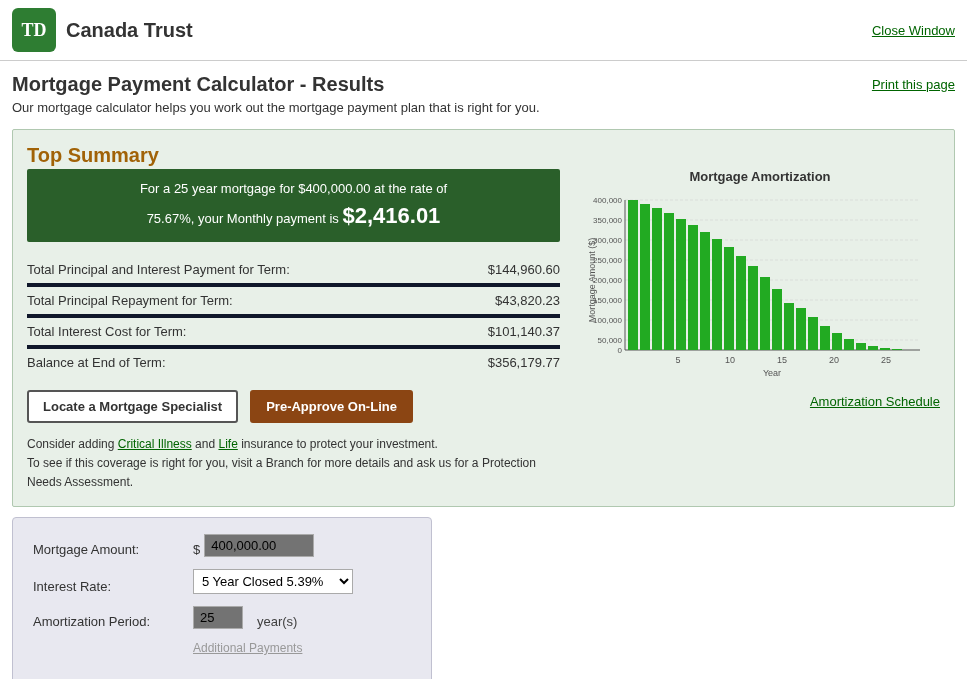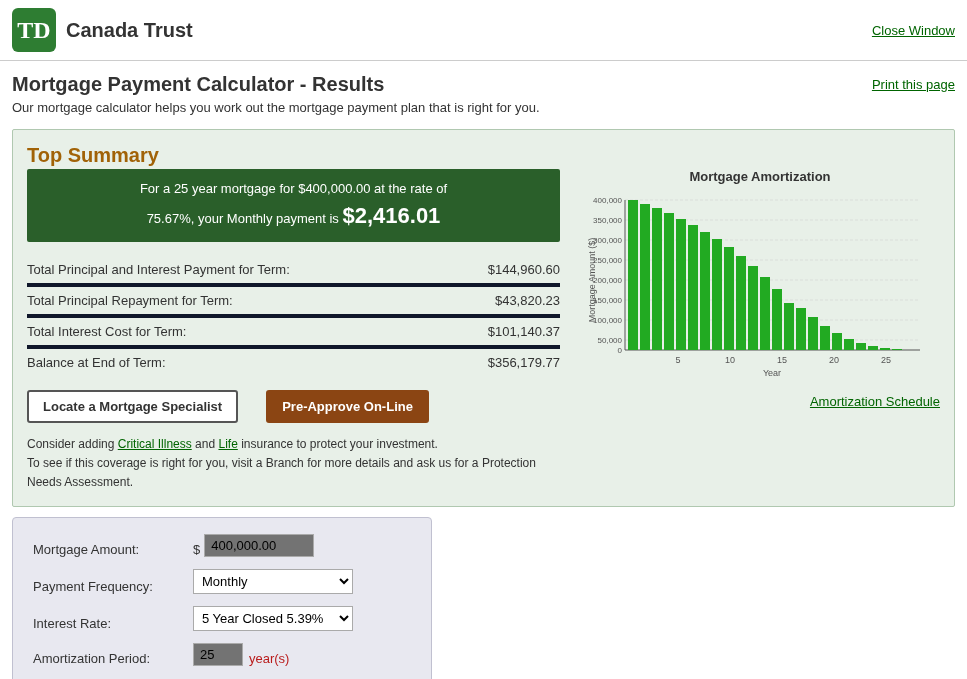--- a/index.html
+++ b/index.html
@@ -31,21 +31,21 @@
     }
     .td-logo {
       width: 44px;
       height: 44px;
       background: #2e7d32;
       border-radius: 6px;
       display: flex;
       align-items: center;
       justify-content: center;
       color: white;
-      font-size: 24px;
+      font-size: 18px;
       font-weight: bold;
       font-family: Georgia, serif;
     }
     .brand-name {
       font-size: 20px;
       font-weight: bold;
       color: #333;
     }
     .close-window-link {
       color: #006400;
@@ -117,21 +117,21 @@
     }
     .detail-value {
       color: #333;
       font-weight: normal;
       min-width: 100px;
       text-align: right;
     }
     .button-row {
       margin-top: 14px;
       display: flex;
-      gap: 28px;
+      gap: 12px;
     }
     .btn-locate {
       background: #fff;
       border: 2px solid #555;
       padding: 7px 14px;
       font-size: 13px;
       font-weight: bold;
       cursor: pointer;
       border-radius: 3px;
       color: #333;
@@ -221,23 +221,23 @@
       font-size: 13px;
       padding: 3px 4px;
       border: 1px solid #aaa;
       background: white;
       min-width: 160px;
     }
     .year-input {
       width: 50px;
     }
     .year-suffix {
-      margin-left: 6px;
-      font-size: 13px;
-      color: #b91c1c;
+      margin-left: 14px;
+      font-size: 13px;
+      color: #404040;
     }
     .additional-payments-link {
       color: #999;
       text-decoration: underline;
       font-size: 12px;
       cursor: pointer;
       margin-left: 160px;
       margin-bottom: 12px;
       display: block;
     }
@@ -375,29 +375,20 @@
     </div>
   </div>
 
   <div class="calc-form">
     <div class="form-row">
       <span class="form-label">Mortgage Amount:</span>
       <span class="dollar-prefix">$</span>
       <input class="form-input" style="width: 110px;" type="text" value="400,000.00">
     </div>
     <div class="form-row">
-      <span class="form-label">Payment Frequency:</span>
-      <select class="select-input">
-        <option>Weekly</option>
-        <option>Bi-Weekly</option>
-        <option>Semi-Monthly</option>
-        <option selected="">Monthly</option>
-      </select>
-    </div>
-    <div class="form-row">
       <span class="form-label">Interest Rate:</span>
       <select class="select-input">
         <option>Monthly</option>
         <option>Closed 5.3980</option>
         <option selected="">5 Year Closed 5.39%</option>
       </select>
     </div>
     <div class="form-row">
       <span class="form-label">Amortization Period:</span>
       <input class="form-input year-input" type="text" value="25" style="">

